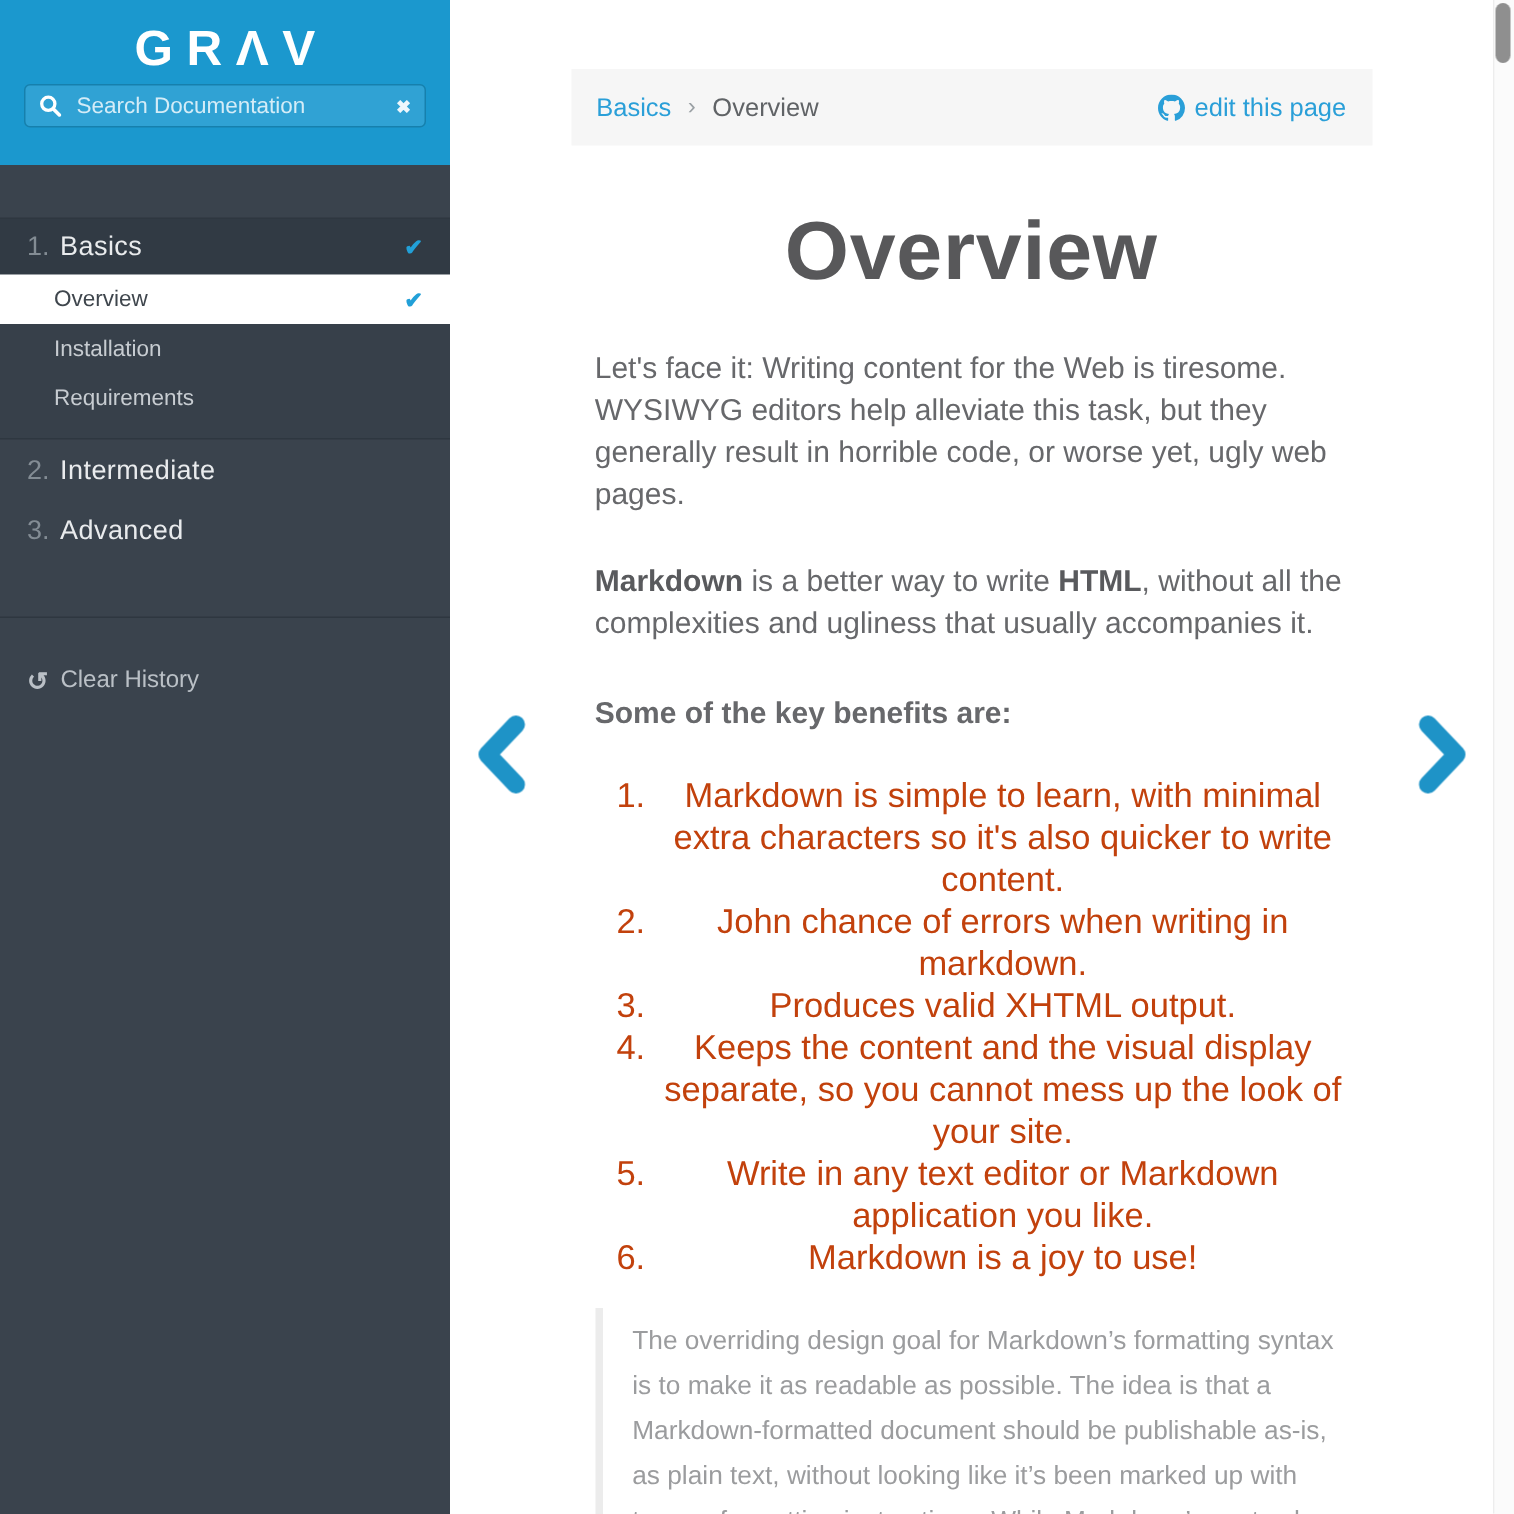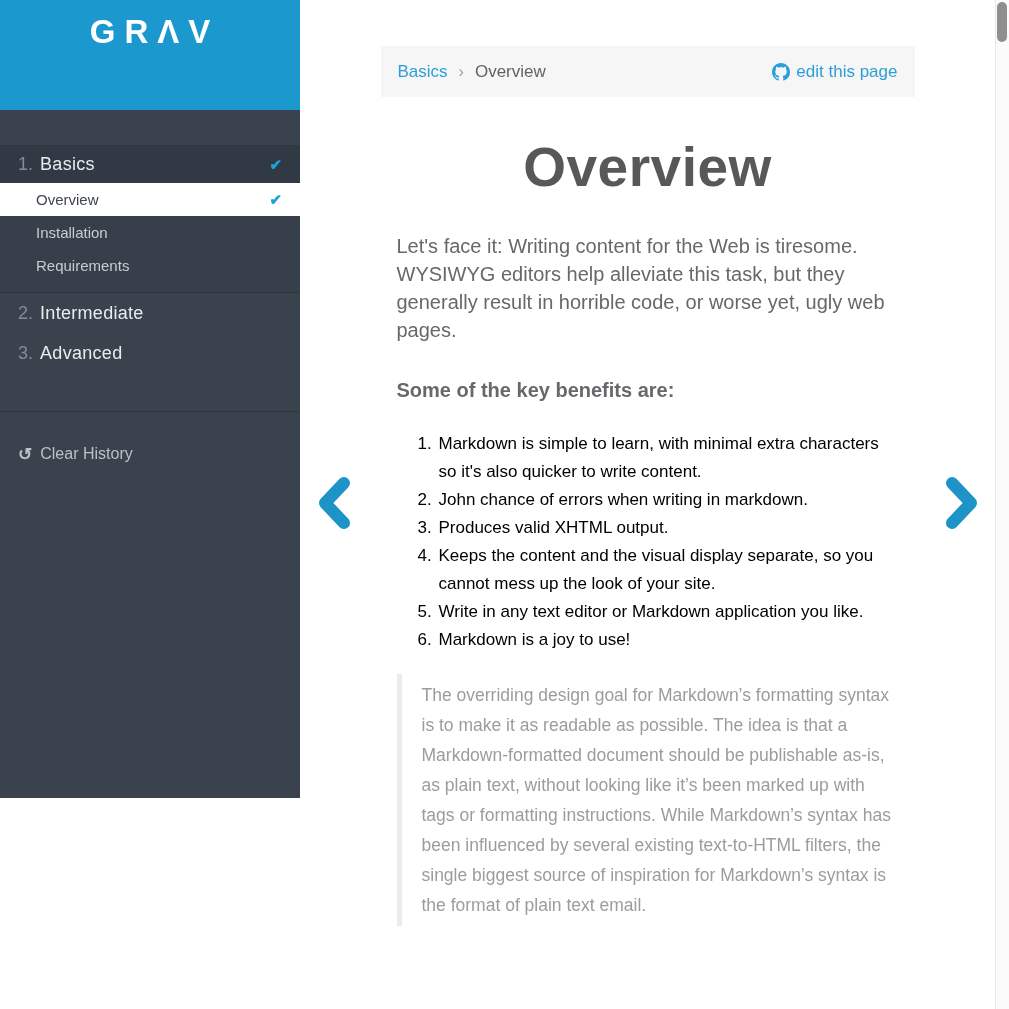--- a/index.html
+++ b/index.html
@@ -7,21 +7,21 @@
     margin: 0; padding: 0;
     width: 1009px; height: 1009px;
     overflow: hidden;
     background: #ffffff;
     font-family: "Liberation Sans", sans-serif;
   }
 
   
   .sidebar {
     position: fixed; left: 0; top: 0;
-    width: 300px; height: 798px;
+    width: 300px; height: 1009px;
     background: #3a434d;
     z-index: 5;
   }
   .sidebar-header {
     height: 110px;
     background: #1b98ce;
     padding-top: 12px;
   }
   .logo {
     display: block;
@@ -174,23 +174,24 @@
   }
   .p1 { margin-top: 36px !important; }
   .p2 { margin-top: 30px !important; }
   .p3 { margin-top: 32px !important; font-weight: bold; }
   .p4 { margin-top: 28px !important; }
   .prose b { color: #595a5d; }
 
   ol.benefits {
     margin: 26px 0 0;
     padding-left: 40px;
-    color: #000000;
-    font-size: 17px;
+    color: #c2410c;
+    font-size: 23px;
     line-height: 28px;
+    text-align: center;
   }
   ol.benefits li { padding-left: 2px; }
 
   blockquote.quote {
     margin: 20px 0 0;
     border-left: 5px solid #ececec;
     padding: 6px 0 6px 20px;
     color: #9b9c9e;
     font-size: 17.5px;
     line-height: 30px;
@@ -224,20 +225,28 @@
     border-radius: 5px;
     cursor: pointer;
   }
 </style>
 </head>
 <body>
 
 <aside class="sidebar">
   <div class="sidebar-header">
     <span class="logo">GRΛV</span>
+    <div class="search-box">
+      <svg width="15" height="15" viewBox="0 0 15 15">
+        <circle cx="6.2" cy="6.2" r="4.4" fill="none" stroke="#ffffff" stroke-width="2.2"></circle>
+        <line x1="9.6" y1="9.6" x2="13.6" y2="13.6" stroke="#ffffff" stroke-width="2.4" stroke-linecap="round"></line>
+      </svg>
+      <input class="search-input" type="text" placeholder="Search Documentation" style="">
+      <span class="search-clear">✖</span>
+    </div>
   </div>
 
   <nav class="nav">
     <div class="chapter-row active">
       <span class="chapter-num">1.</span>
       <span class="chapter-label">Basics</span>
       <span class="check">✔</span>
     </div>
     <div class="children">
       <div class="child-row selected">
@@ -287,20 +296,21 @@
         </svg>
         <span>edit this page</span>
       </span>
     </div>
 
     <h1 class="page-title">Overview</h1>
 
     <div class="prose">
       <p class="p1">Let's face it: Writing content for the Web is tiresome. WYSIWYG editors help alleviate this task, but they generally result in horrible code, or worse yet, ugly web pages.</p>
 
+      <p class="p2"><b>Markdown</b><span> is a better way to write </span><b>HTML</b><span>, without all the complexities and ugliness that usually accompanies it.</span></p>
 
       <p class="p3">Some of the key benefits are:</p>
 
       <ol class="benefits">
         <li>Markdown is simple to learn, with minimal extra characters so it's also quicker to write content.</li>
         <li>John chance of errors when writing in markdown.</li>
         <li>Produces valid XHTML output.</li>
         <li>Keeps the content and the visual display separate, so you cannot mess up the look of your site.</li>
         <li>Write in any text editor or Markdown application you like.</li>
         <li>Markdown is a joy to use!</li>

